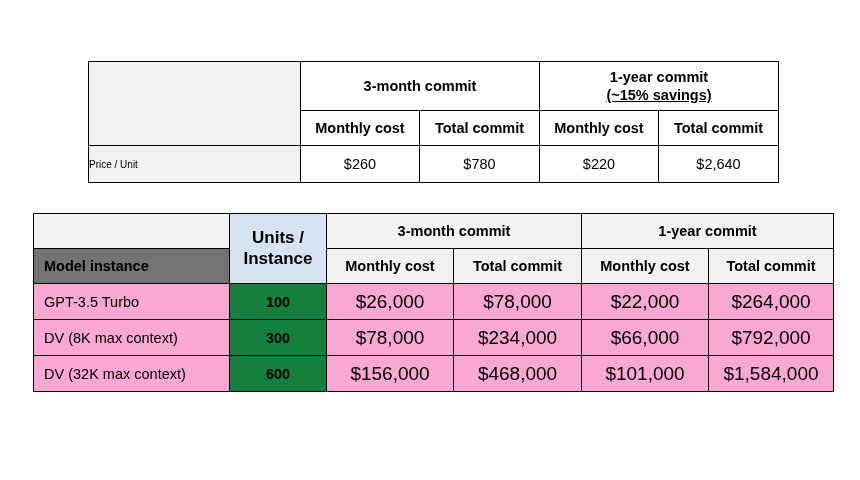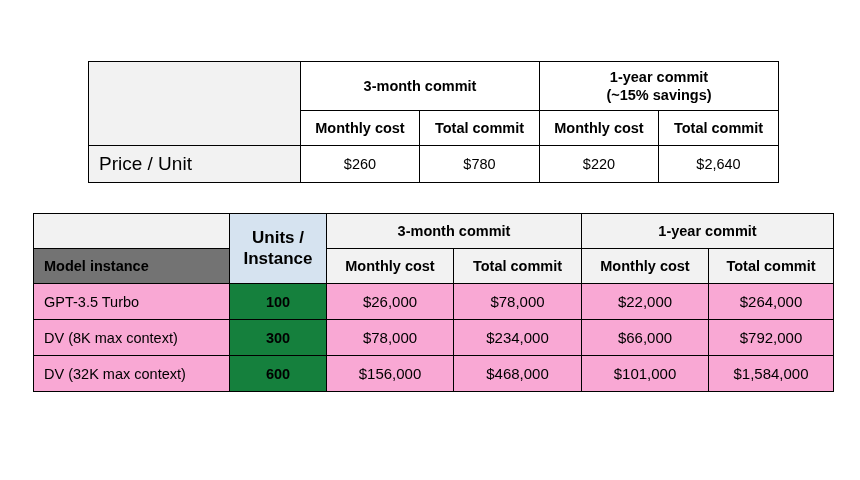--- a/index.html
+++ b/index.html
@@ -51,32 +51,32 @@
   }
   .t1 .sub {
     text-align: center;
     font-weight: bold;
     height: 34px;
     font-size: 14.5px;
   }
   .t1 .rowlabel {
     background: #f2f2f2;
     text-align: left;
-    padding-left: 10px;
     height: 36px;
-    font-size: 19px;
+    font-size: 10px;
   }
   .t1 .val {
     text-align: center;
     height: 36px;
     font-size: 14.5px;
   }
   .t1 .grp .sub2 {
     display: block;
     font-weight: bold;
+    text-decoration: underline;
   }
 
   
   .table2-wrap {
     position: absolute;
     left: 33px;
     top: 213px;
     width: 800px;
   }
   .t2 {
@@ -132,21 +132,21 @@
   .t2 .units-cell {
     background: #15803d;
     text-align: center;
     font-weight: bold;
     height: 35px;
     font-size: 14.5px;
   }
   .t2 .val {
     text-align: center;
     height: 35px;
-    font-size: 15px;
+    font-size: 19px;
   }
 </style>
 </head>
 <body>
 
 <div class="table1-wrap">
   <table class="t1">
     <colgroup>
       <col style="width:212px">
       <col style="width:119px">

